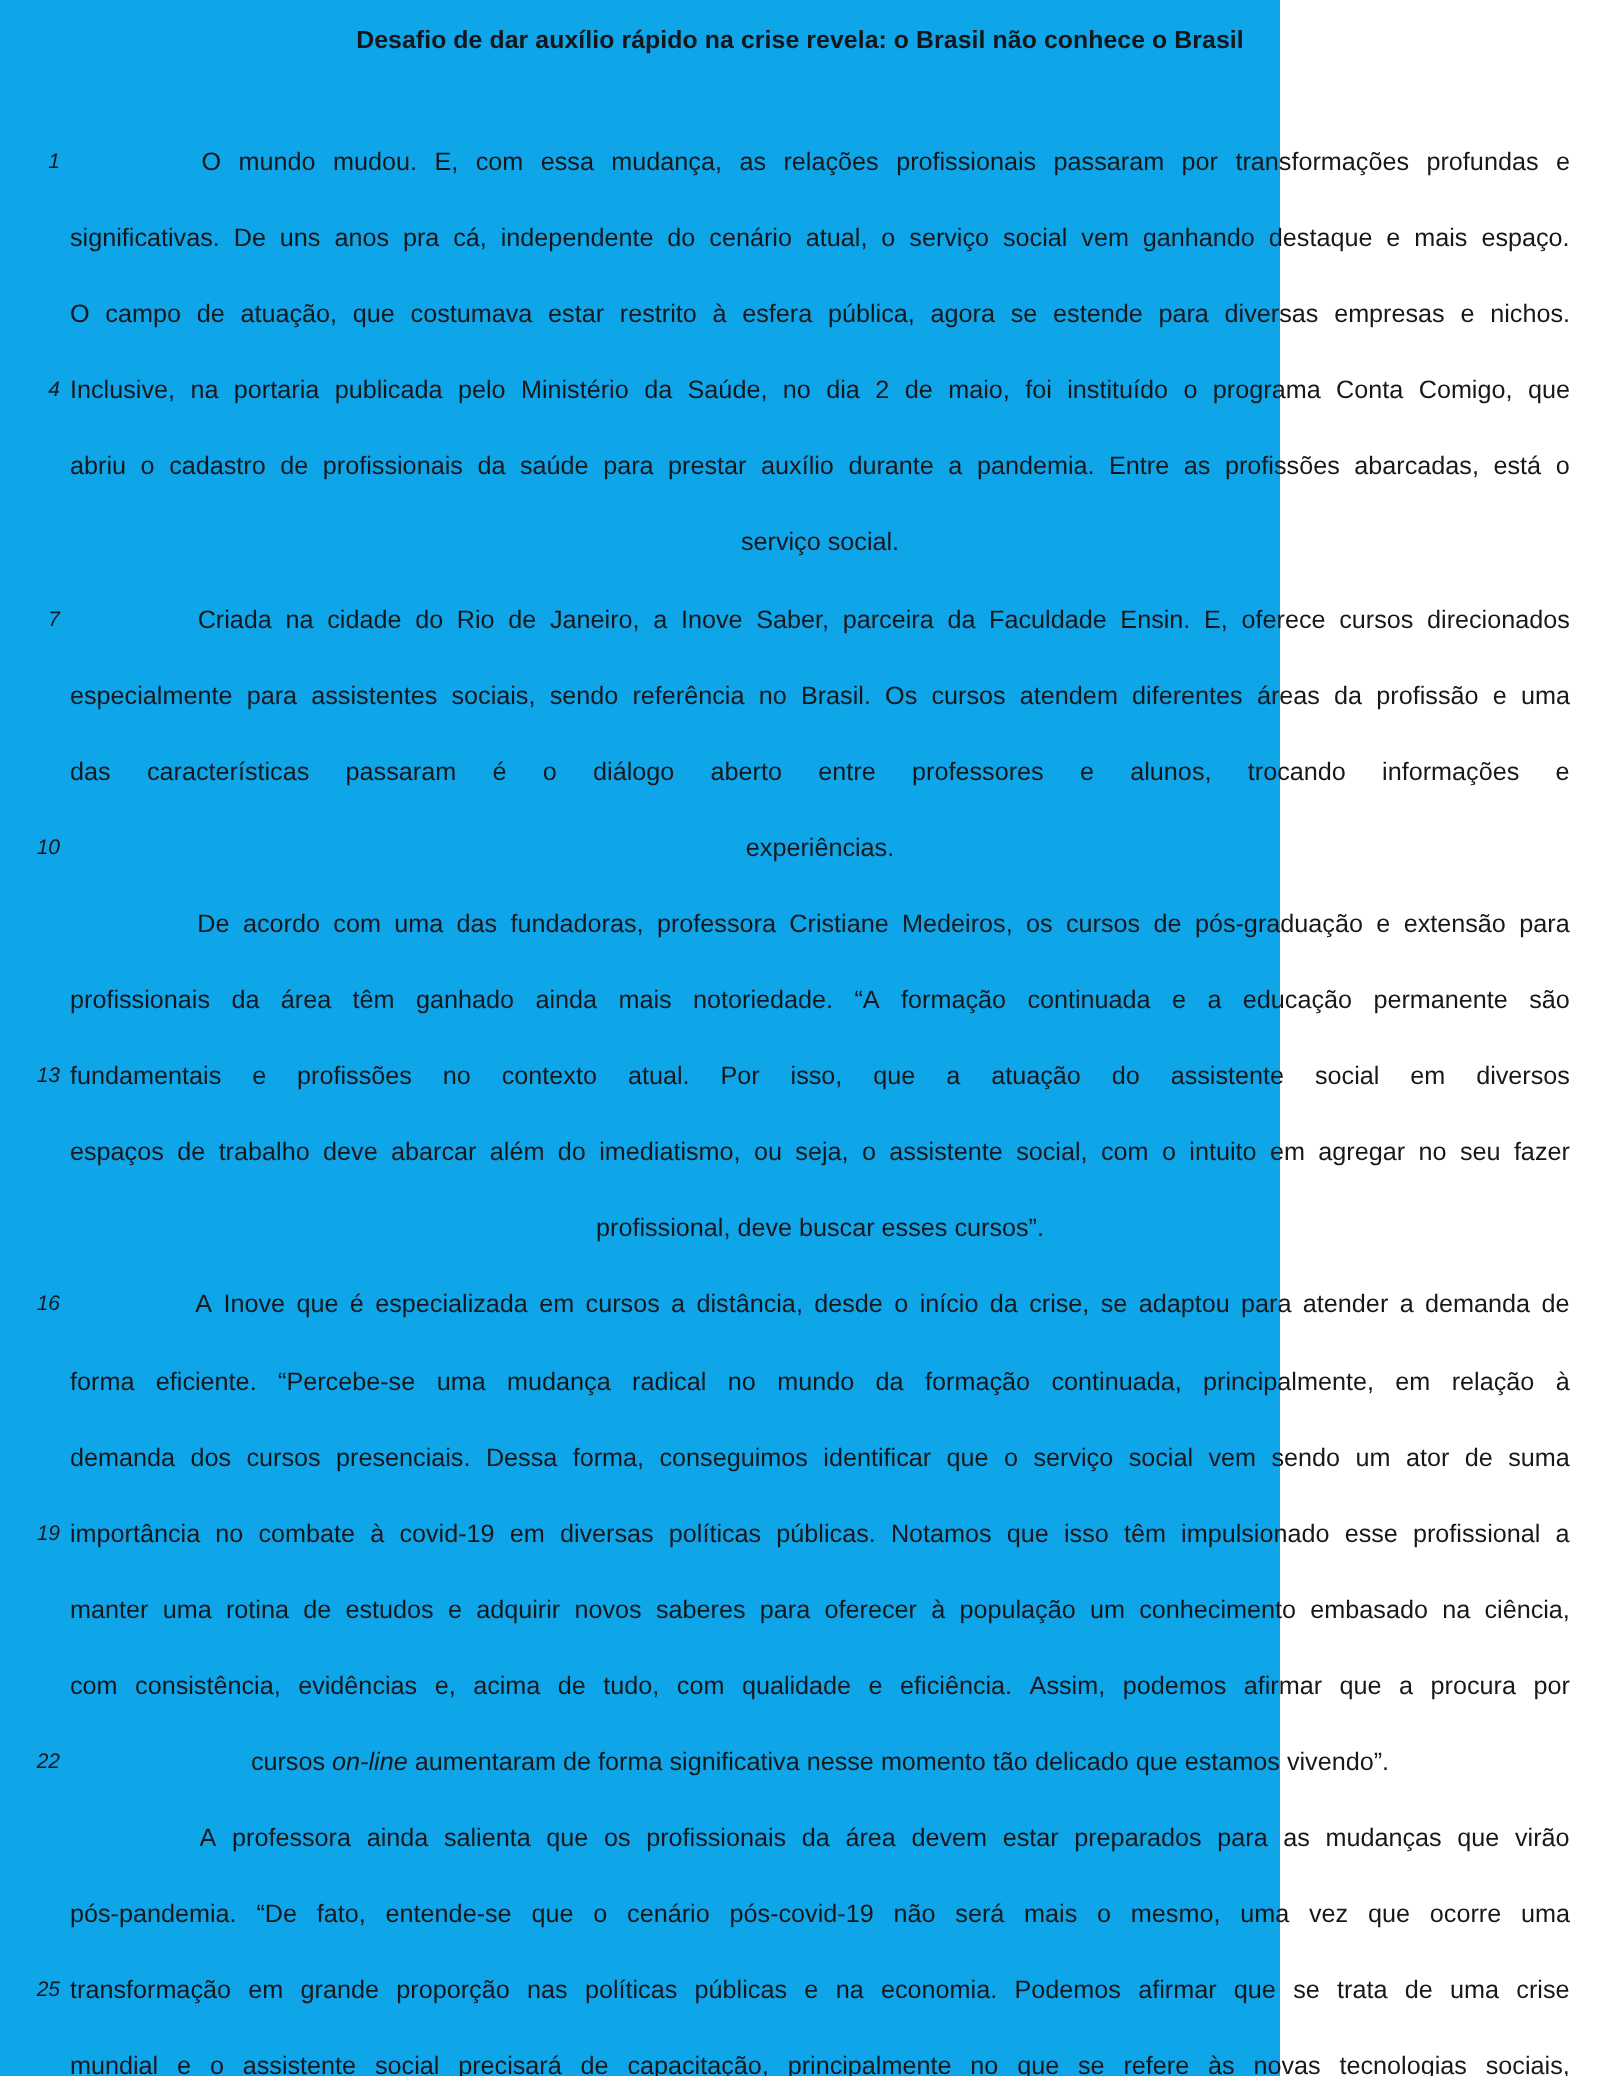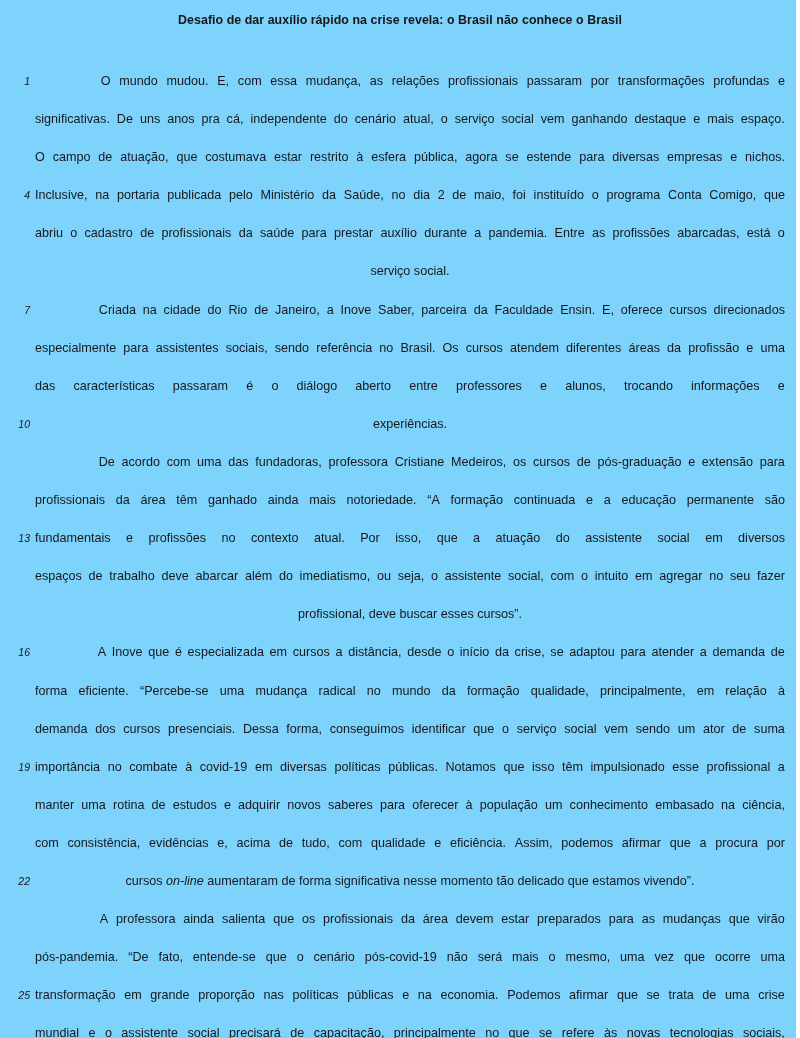--- a/index.html
+++ b/index.html
@@ -11,25 +11,25 @@
   body {
     width: 800px;
     height: 1038px;
     font-family: "Liberation Sans", sans-serif;
     color: #17181c;
     overflow: hidden;
   }
 
   .page {
     position: relative;
-    width: 796px;
+    width: 640px;
     height: 1038px;
     box-sizing: border-box;
     padding: 0;
-    background: #7dd3fc;
+    background: #0ea5e9;
   }
 
   
   .doc-title {
     position: absolute;
     top: 12px;
     left: 0;
     width: 800px;
     text-align: center;
     font-size: 12.4px;
@@ -424,21 +424,21 @@
           <span>forma</span>
           <span>eficiente.</span>
           <span>“Percebe-se</span>
           <span>uma</span>
           <span>mudança</span>
           <span>radical</span>
           <span>no</span>
           <span>mundo</span>
           <span>da</span>
           <span>formação</span>
-          <span>qualidade,</span>
+          <span>continuada,</span>
           <span>principalmente,</span>
           <span>em</span>
           <span>relação</span>
           <span>à</span>
         </div>
       </div>
       <div class="text-line">
         <div class="line-number"></div>
         <div class="line-text justify">
           <span>demanda</span>

